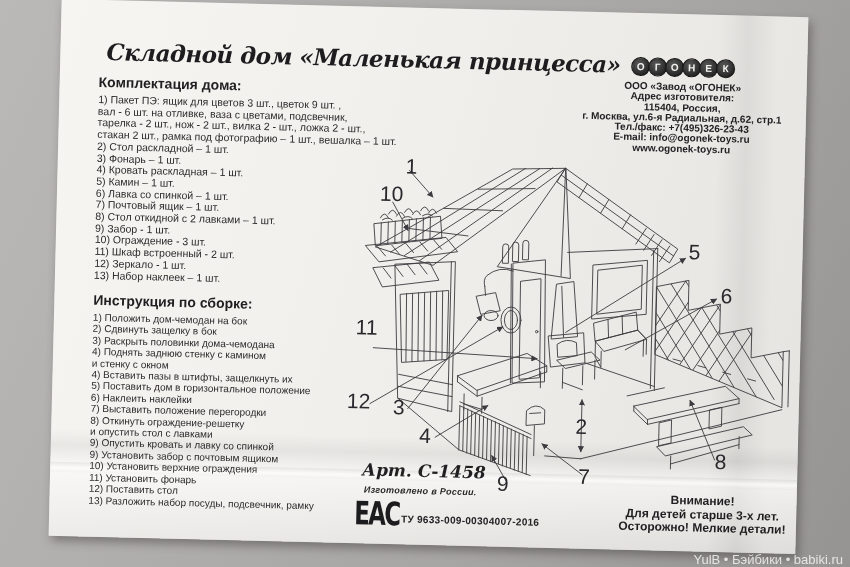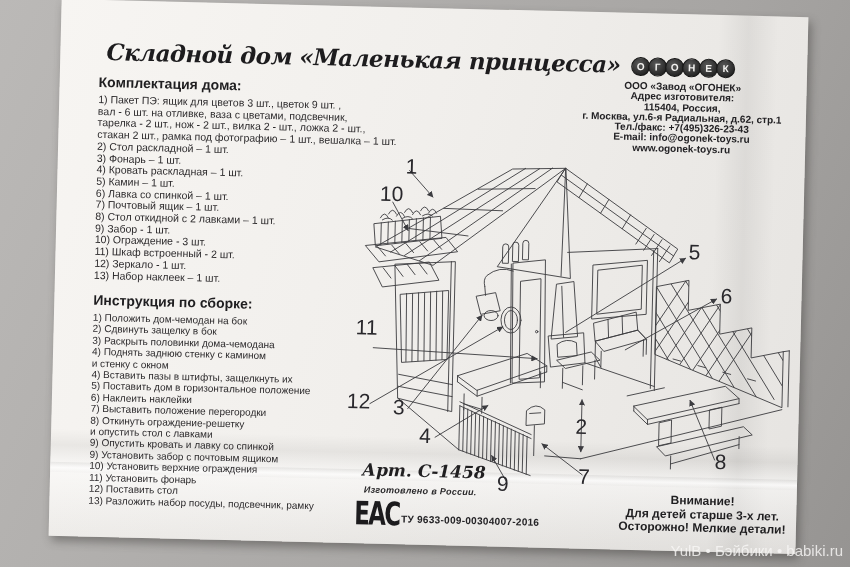--- a/index.html
+++ b/index.html
@@ -37,21 +37,21 @@
     font-style:italic;font-weight:700;font-size:17px;color:#201f21;}
   .made{position:absolute;left:314px;top:478px;font-style:italic;font-weight:bold;
     font-size:9px;letter-spacing:0.3px;color:#29282a;}
   .eac{position:absolute;left:305px;top:488px;font-family:"DejaVu Sans",sans-serif;
     font-weight:bold;font-size:27px;letter-spacing:-2px;color:#1c1b1d;
     transform:scale(0.85,1.2);transform-origin:left top;}
   .tu{position:absolute;left:352px;top:506px;font-size:10px;font-weight:bold;
     letter-spacing:0.3px;color:#252427;}
   .warn{position:absolute;left:558px;top:480px;width:190px;text-align:center;}
   .wline{font-size:12px;font-weight:bold;line-height:13.5px;color:#1f1e20;white-space:nowrap;}
-  .watermark{position:absolute;right:7px;bottom:8px;font-size:15px;color:rgba(248,247,245,0.82);}
+  .watermark{position:absolute;right:7px;bottom:0;font-size:13px;color:rgba(248,247,245,0.82);}
 </style>
 </head>
 <body>
 
 <div class="photo">
   <div class="paper">
 
     <div class="title">Складной дом «Маленькая принцесса»</div>
 
     <div class="mfr">

